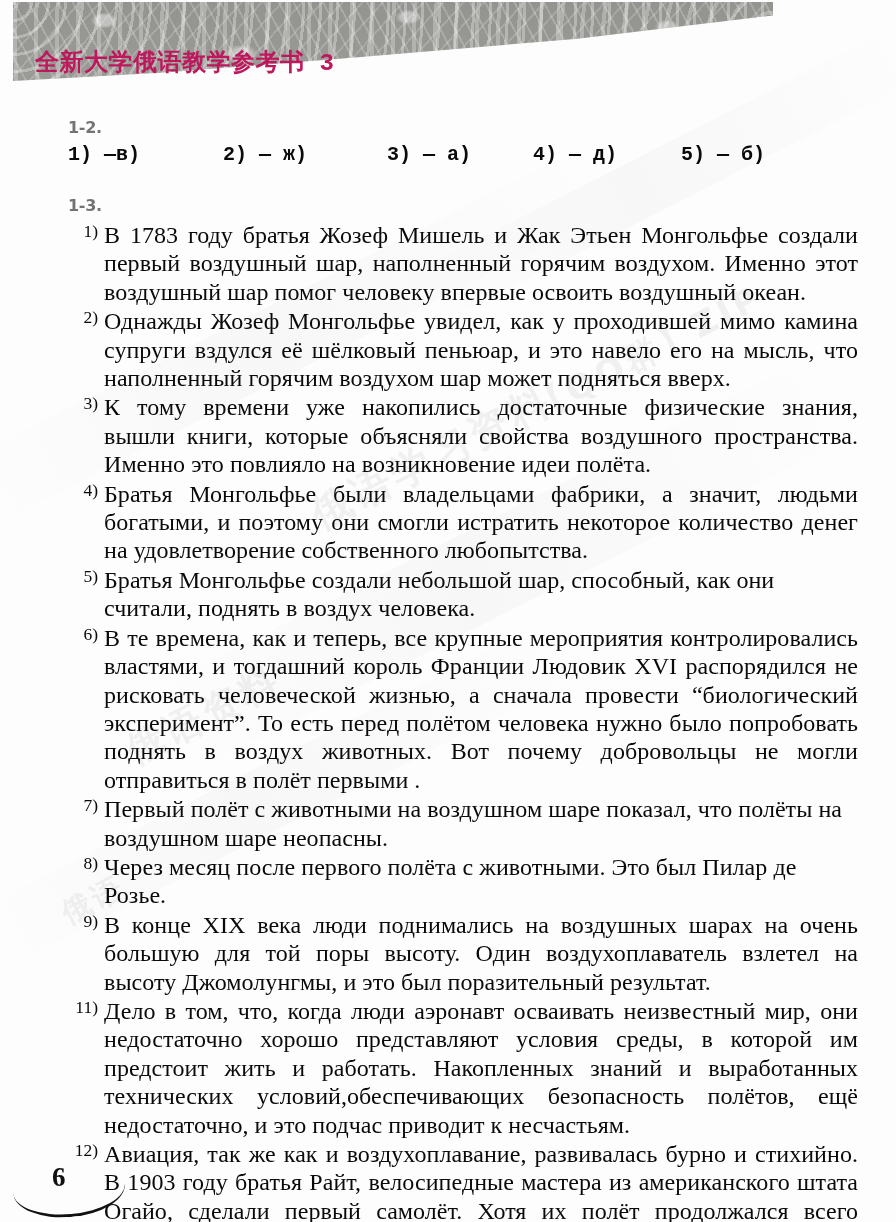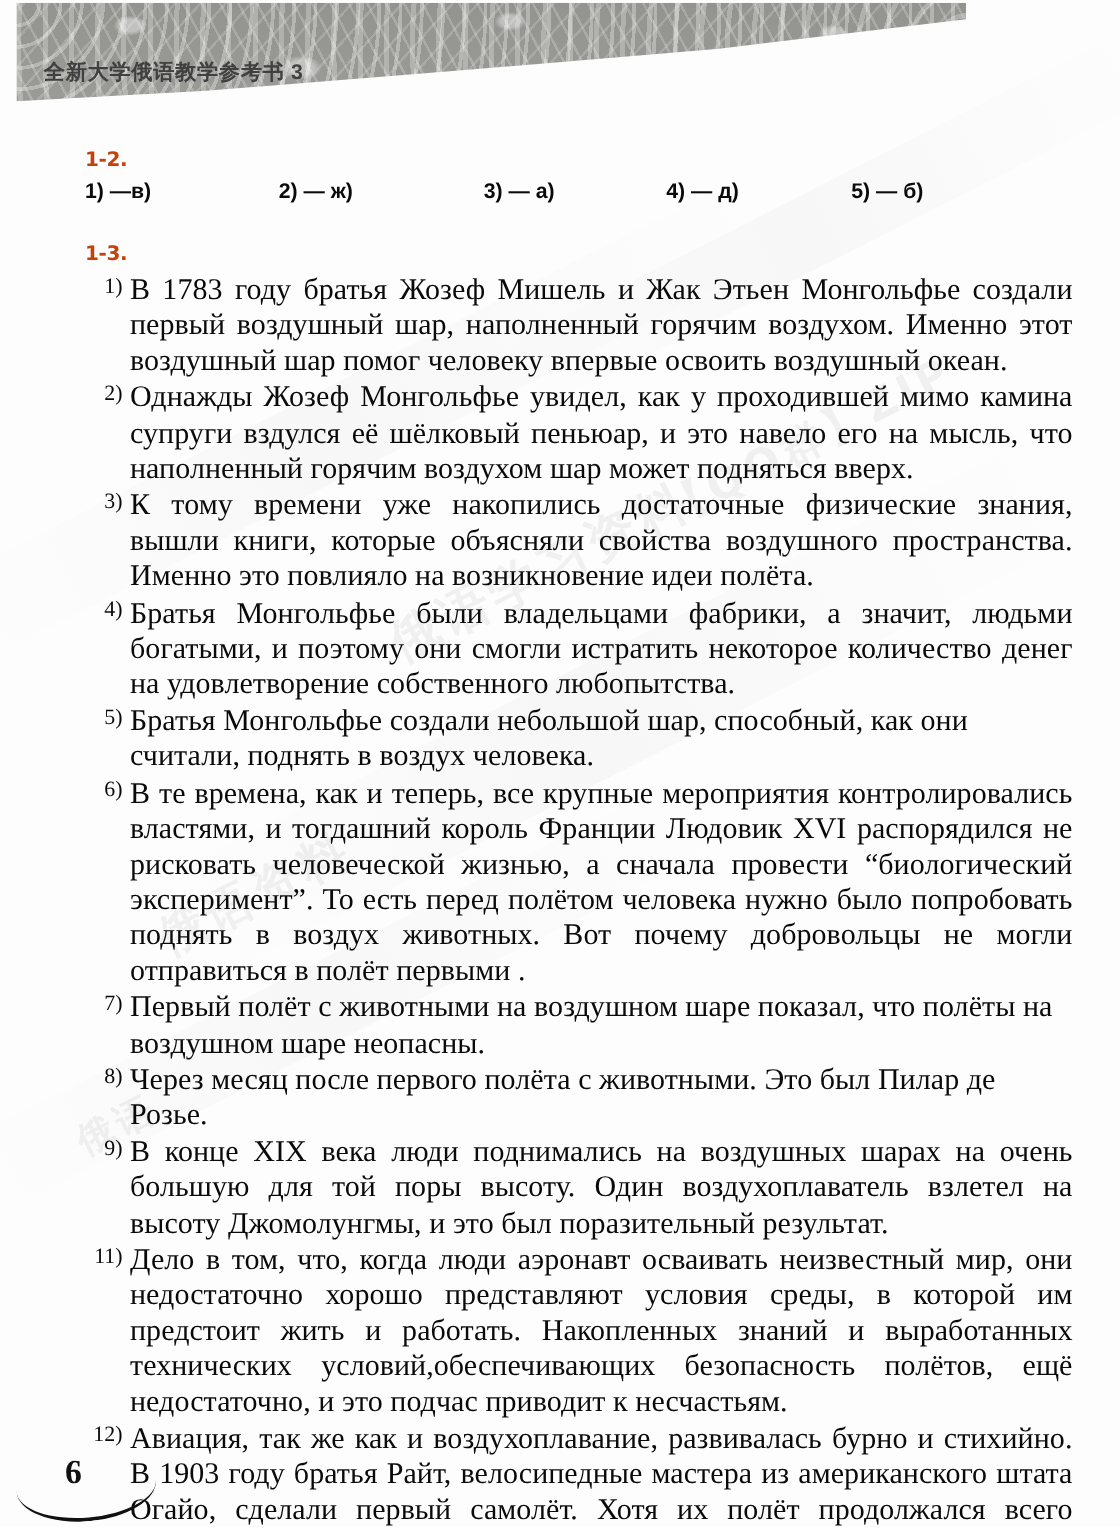--- a/index.html
+++ b/index.html
@@ -70,56 +70,56 @@
       repeating-linear-gradient(62deg, rgba(255,255,255,0.20) 0 2px, rgba(255,255,255,0) 2px 13px),
       repeating-linear-gradient(-48deg, rgba(255,255,255,0.17) 0 2px, rgba(255,255,255,0) 2px 15px),
       linear-gradient(#93938f, #9b9b97);
     -webkit-mask-image: linear-gradient(to bottom right, #000 0 0);
     clip-path: polygon(0 0, 100% 0, 100% 16%, 74% 44%, 45% 66%, 20% 84%, 0 94%);
   }
   #banner .title {
     position: absolute;
     left: 22px;
     top: 44px;
-    font-family: Liberation Sans, sans-serif;
-    font-weight: bold;
-    font-size: 17px;
+    font-family: Liberation Mono, monospace;
+    font-weight: bold;
+    font-size: 24px;
     letter-spacing: 0.5px;
-    color: #404040;
+    color: #be185d;
     white-space: nowrap;
   }
 
   
   #content {
     position: absolute;
     left: 68px;
     top: 118px;
     width: 790px;
   }
 
   .sec-head {
     font-family: "DejaVu Sans", "Liberation Sans", sans-serif;
     font-weight: bold;
     font-size: 16px;
     letter-spacing: -0.3px;
-    color: #c2410c;
+    color: #737373;
     margin: 0 0 6px 0;
   }
 
   
   #answer-grid {
     margin: 0 0 30px 0;
   }
   .ans-row {
     display: flex;
     margin-bottom: 3px;
   }
   .ans-cell {
-    font-family: Liberation Sans, sans-serif;
-    font-size: 17px;
+    font-family: Liberation Mono, monospace;
+    font-size: 20px;
     font-weight: bold;
     white-space: nowrap;
   }
   .ans-cell:nth-child(1) { width: 118px; }
   .ans-cell:nth-child(2) { width: 150px; margin-left: 37px; }
   .ans-cell:nth-child(3) { width: 146px; margin-left: 14px; }
   .ans-cell:nth-child(4) { width: 148px; }
   .ans-cell:nth-child(5) { width: 120px; }
 
   

